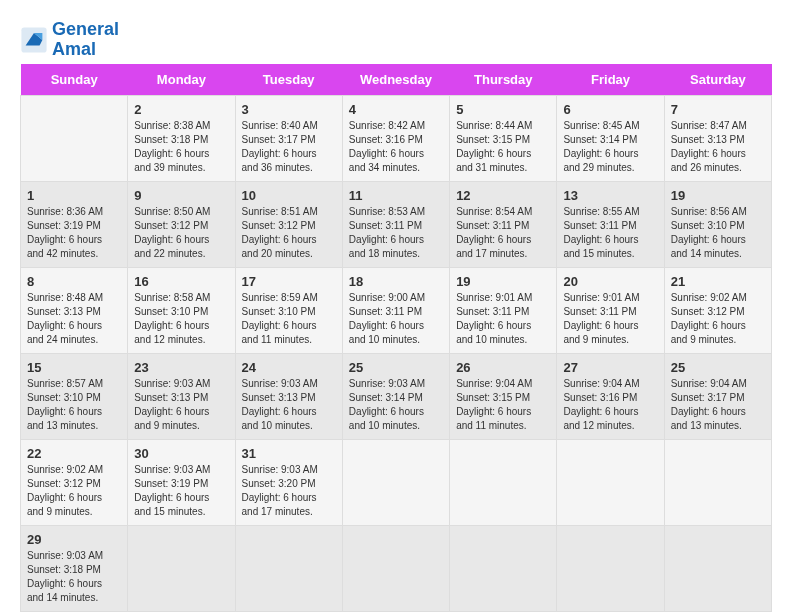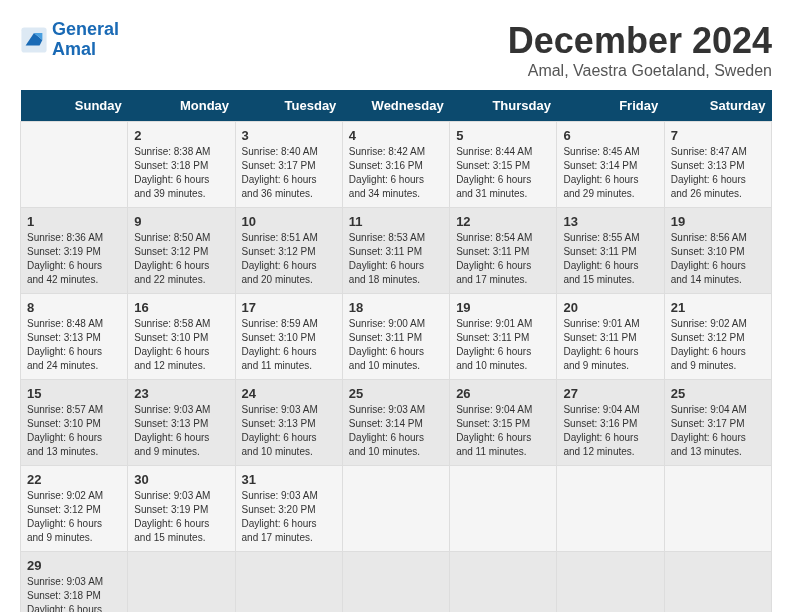--- a/index.html
+++ b/index.html
@@ -7,21 +7,21 @@
       font-family: Arial, sans-serif;
       background: #fff;
       width: 792px;
       min-height: 612px;
       padding: 20px;
     }
     .header-section {
       display: flex;
       justify-content: space-between;
       align-items: flex-start;
-      margin-bottom: 10px;
+      margin-bottom: 4px;
     }
     .logo {
       display: flex;
       align-items: center;
       gap: 4px;
     }
     .logo-text {
       font-size: 18px;
       font-weight: bold;
       color: #333;
@@ -45,24 +45,24 @@
     .subtitle {
       font-size: 16px;
       color: #555;
     }
     table {
       width: 100%;
       border-collapse: collapse;
       font-size: 11px;
     }
     thead tr th {
-      background-color: #0c4a6e;
+      background-color: #d946ef;
       color: white;
       padding: 8px 6px;
-      text-align: right;
+      text-align: center;
       font-size: 13px;
       font-weight: bold;
     }
     tbody tr td {
       vertical-align: top;
       padding: 6px 6px;
       border: 1px solid #ddd;
       width: calc(100% / 7);
       min-height: 70px;
     }
@@ -96,24 +96,20 @@
     <svg class="logo-icon" viewBox="0 0 40 40">
       <rect x="2" y="2" width="36" height="36" rx="4" fill="#1a6ab5" opacity="0.15"></rect>
       <path d="M8 28 L20 10 L32 20 L28 28 Z" fill="#1a6ab5"></path>
       <path d="M20 10 L32 20 L32 10 Z" fill="#4a9fe0"></path>
     </svg>
     <div class="logo-text">
       <div><span>General</span></div>
       <div><span>Amal</span></div>
     </div>
   </div>
-  <div class="title-section">
-    <div class="main-title">December 2024</div>
-    <div class="subtitle">Amal, Vaestra Goetaland, Sweden</div>
-  </div>
 </div>
 
 <table>
   <thead>
     <tr id="header-row">
     <th>Sunday</th>
         <th>Monday</th>
         <th>Tuesday</th>
         <th>Wednesday</th>
         <th>Thursday</th>

